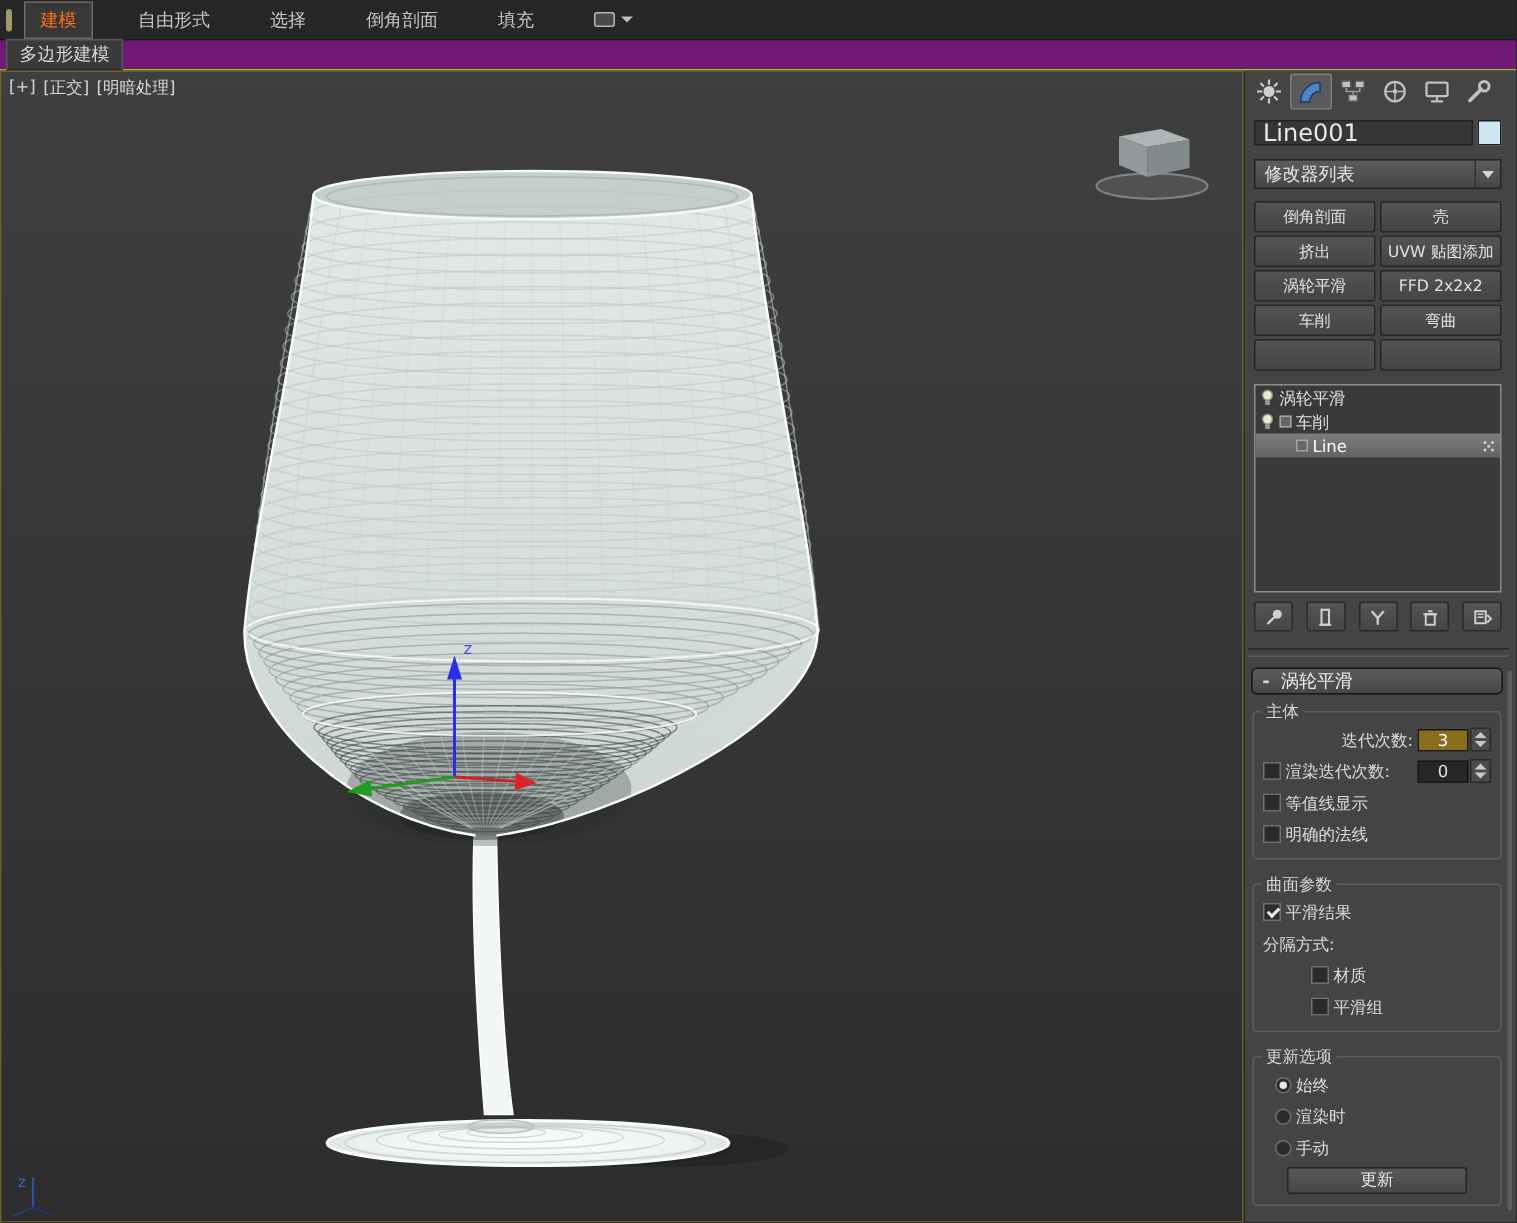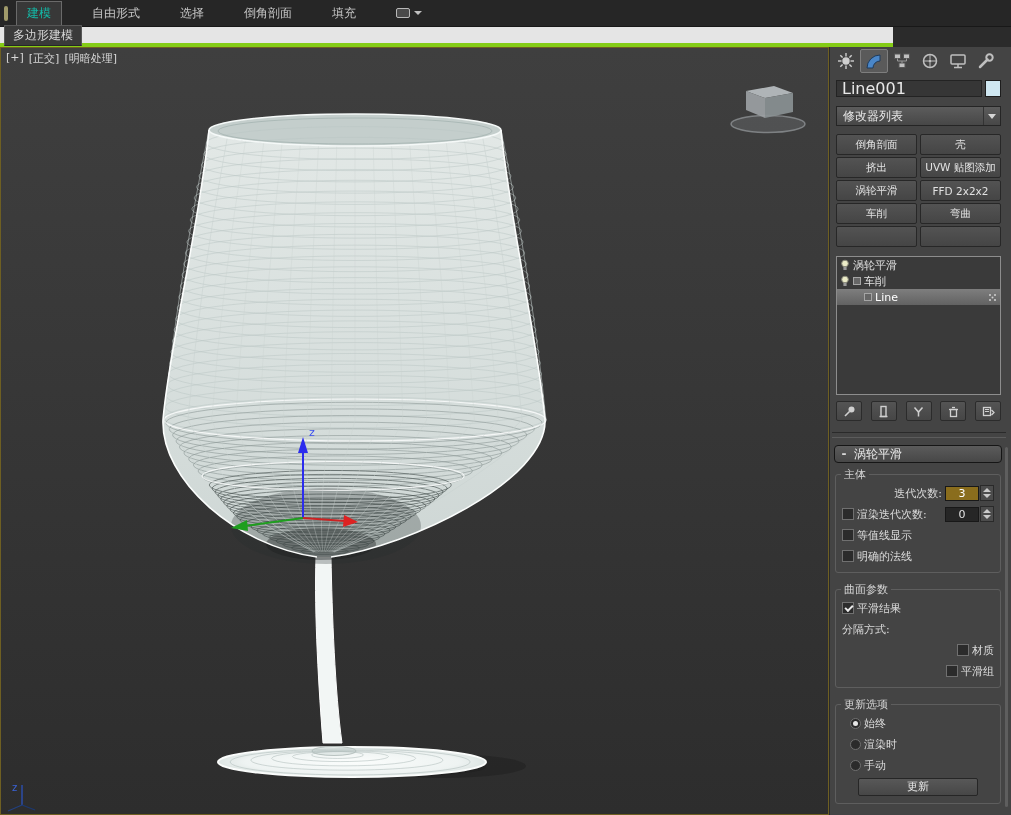--- a/index.html
+++ b/index.html
@@ -3,25 +3,25 @@
 <meta charset="utf-8">
 <style>
   *{margin:0;padding:0;box-sizing:border-box;}
   html,body{width:1011px;height:815px;background:#222;font-family:"DejaVu Sans",sans-serif;overflow:hidden;}
   .app{position:relative;width:1011px;height:815px;background:#2b2b2b;}
 
   
   .ribbon1{position:absolute;left:0;top:0;width:1011px;height:27px;background:#262626;border-bottom:1px solid #181818;display:flex;align-items:center;}
   .rhandle{width:4px;height:15px;background:#a09a6a;border-radius:2px;margin:0 8px 0 4px;}
   .rtab{color:#c6c6c6;font-size:12px;padding:3px 10px;margin-right:20px;white-space:nowrap;}
-  .rtab.active{background:#383838;border:1px solid #6a6a6a;color:#14b8a6;}
+  .rtab.active{background:#383838;border:1px solid #6a6a6a;color:#f97316;}
   .rtool{display:flex;align-items:center;margin-left:10px;}
   .rtool-box{width:14px;height:10px;border:1px solid #b8b8b8;border-radius:2px;background:#4a4a4a;}
   .caret{width:0;height:0;border-left:4px solid transparent;border-right:4px solid transparent;border-top:4px solid #c0c0c0;margin-left:4px;}
-  .ribbon2{position:absolute;left:0;top:27px;width:893px;height:20px;background:#e5e5e5;border-bottom:4px solid #84cc16;display:flex;align-items:center;}
+  .ribbon2{position:absolute;left:0;top:27px;width:1011px;height:20px;background:#701a75;border-bottom:1px solid #84cc16;display:flex;align-items:center;}
   .subtab{margin-left:4px;background:#3a3a3a;border:1px solid #575757;border-bottom-color:#262626;color:#d6d6d6;font-size:12px;padding:1px 8px;white-space:nowrap;}
 
   
   .viewport{position:absolute;left:0;top:47px;width:829px;height:768px;background:linear-gradient(#3f3f3f,#2d2d2d);border:1px solid #6e5f22;}
   .vp-label{position:absolute;left:5px;top:3px;display:flex;gap:5px;font-size:11px;color:#d8d8d8;z-index:5;}
   .vp-label span{cursor:default;}
   .vp-svg{position:absolute;left:0;top:0;width:827px;height:766px;}
 
   
   .panel{position:absolute;left:830px;top:47px;width:181px;height:768px;background:#444;}
@@ -46,21 +46,21 @@
   .stool{width:26px;height:20px;display:flex;align-items:center;justify-content:center;background:linear-gradient(#545454,#464646);border:1px solid #2b2b2b;border-radius:2px;}
   .pdivider{position:absolute;left:2px;top:385px;width:174px;height:6px;border-top:1px solid #2a2a2a;border-bottom:1px solid #5c5c5c;}
 
   .rollout{position:absolute;left:2px;top:398px;width:172px;}
   .rhead{display:flex;align-items:center;height:18px;background:linear-gradient(#5b5b5b,#474747);border:1px solid #161616;border-radius:4px;color:#ececec;font-size:12px;padding:0 4px;gap:5px;margin:0 2px;}
   .rminus{width:10px;text-align:center;font-weight:bold;color:#d8d8d8;}
   .group{margin:11px 3px 16px;border:1px solid #5e5e5e;border-radius:3px;padding:10px 6px 3px;position:relative;}
   .gtitle{position:absolute;top:-8px;left:5px;background:#444;padding:0 3px;font-size:11px;color:#d6d6d6;}
   .prow{display:flex;align-items:center;margin-bottom:5px;height:16px;font-size:11px;color:#dcdcdc;}
   .plabel{margin-left:3px;white-space:nowrap;}
-  .indent{margin-left:32px;justify-content:flex-end;}
+  .indent{margin-left:32px;}
   .spin{margin-left:auto;display:flex;align-items:center;}
   .spin-field{width:34px;height:15px;background:#262626;border:1px solid #181818;color:#e2e2e2;font-size:11px;line-height:13px;text-align:center;}
   .spin-field.hl{background:#8a6d1d;color:#fff;}
   .spin-btns{display:flex;flex-direction:column;margin-left:1px;background:#4c4c4c;border:1px solid #2a2a2a;padding:2px 2px;gap:2px;}
   .sup{width:0;height:0;border-left:4px solid transparent;border-right:4px solid transparent;border-bottom:4px solid #c9c9c9;}
   .sdn{width:0;height:0;border-left:4px solid transparent;border-right:4px solid transparent;border-top:4px solid #c9c9c9;}
   .cb{width:12px;height:12px;background:#2b2b2b;border:1px solid #707070;position:relative;flex:none;}
   .cb.checked::after{content:"";position:absolute;left:2px;top:2px;width:6px;height:3px;border-left:2px solid #eaeaea;border-bottom:2px solid #eaeaea;transform:rotate(-45deg);}
   .radio{width:11px;height:11px;border-radius:50%;background:#2b2b2b;border:1px solid #707070;position:relative;flex:none;}
   .radio.selected::after{content:"";position:absolute;left:2px;top:2px;width:5px;height:5px;border-radius:50%;background:#e6e6e6;}

